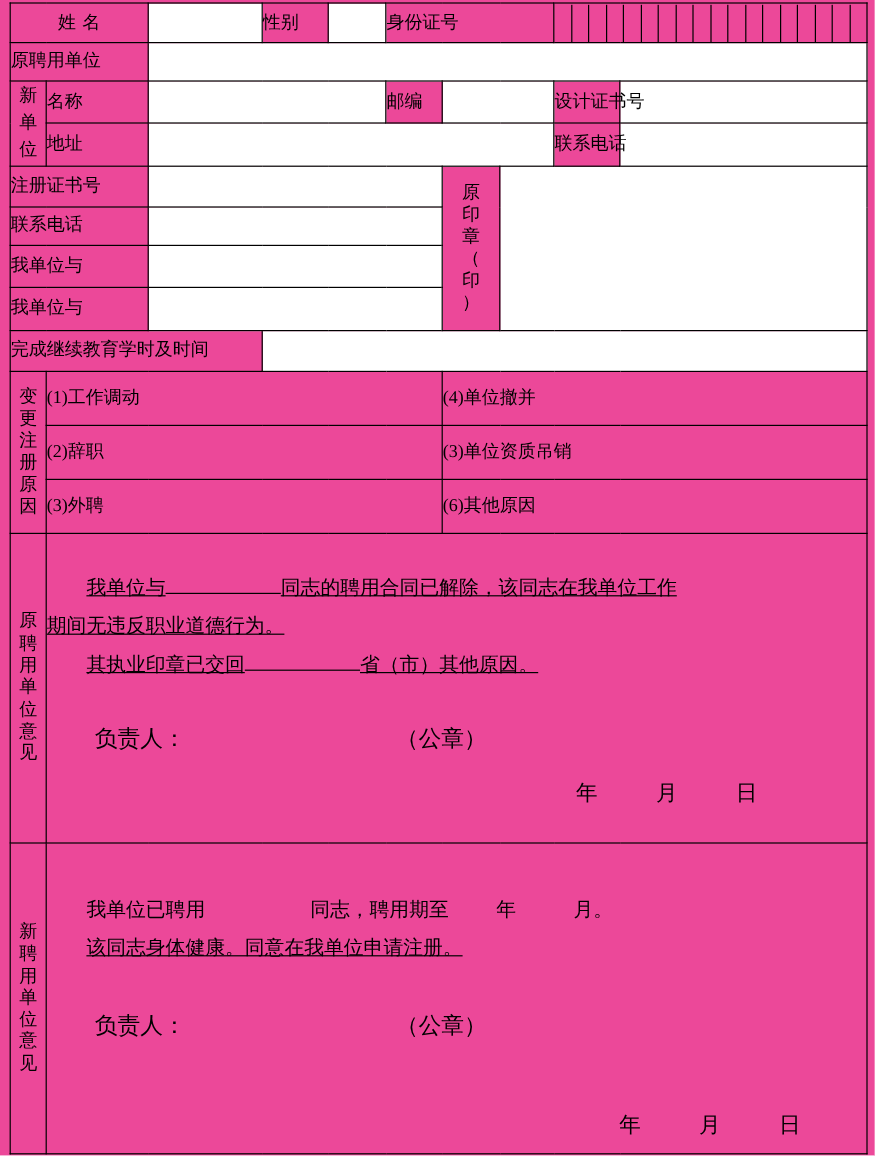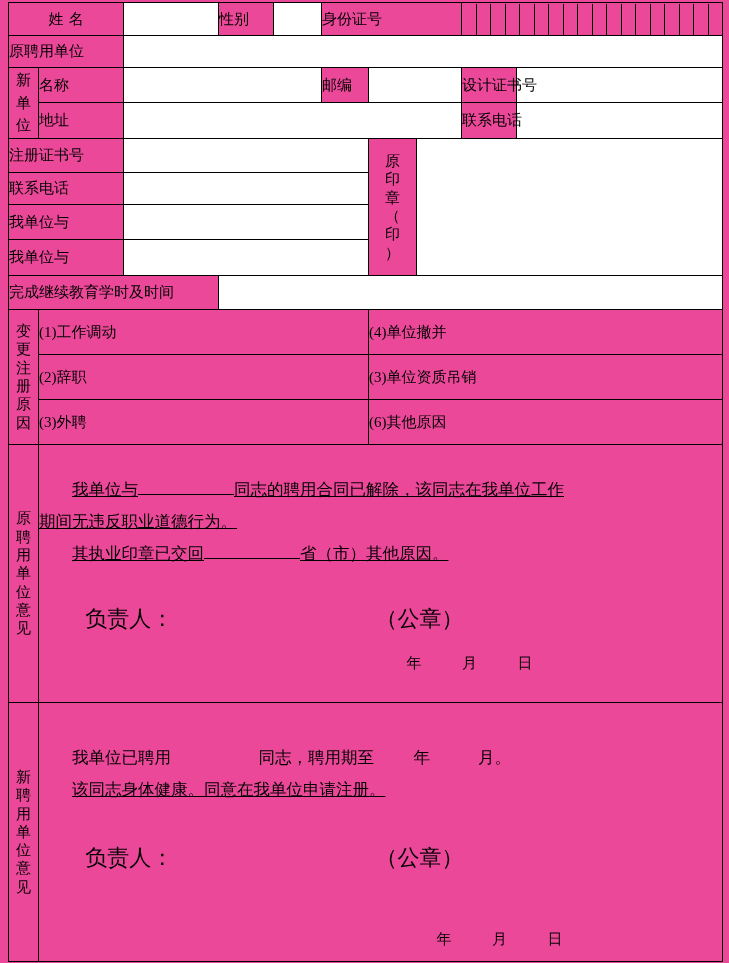--- a/index.html
+++ b/index.html
@@ -98,34 +98,34 @@
     text-indent: 2em;
   }
   .fill-rule {
     display: inline-block;
     border-bottom: 1px solid #000000;
     min-width: 96px;
     vertical-align: baseline;
   }
   .sig-row {
     margin-top: 34px;
-    font-size: 22px;
+    font-size: 19px;
     display: flex;
   }
   .sig-name {
     margin-left: 2.1em;
     white-space: nowrap;
   }
   .sig-seal {
     margin-left: 9.2em;
     white-space: nowrap;
   }
   .date-row {
     margin-top: 22px;
-    font-size: 15px;
+    font-size: 18px;
     text-align: left;
     padding-left: 24.5em;
     white-space: nowrap;
   }
   .date-row .dsp {
     letter-spacing: 0.85em;
   }
   .op2-line1 {
     font-size: 16.5px;
     line-height: 1.95;

